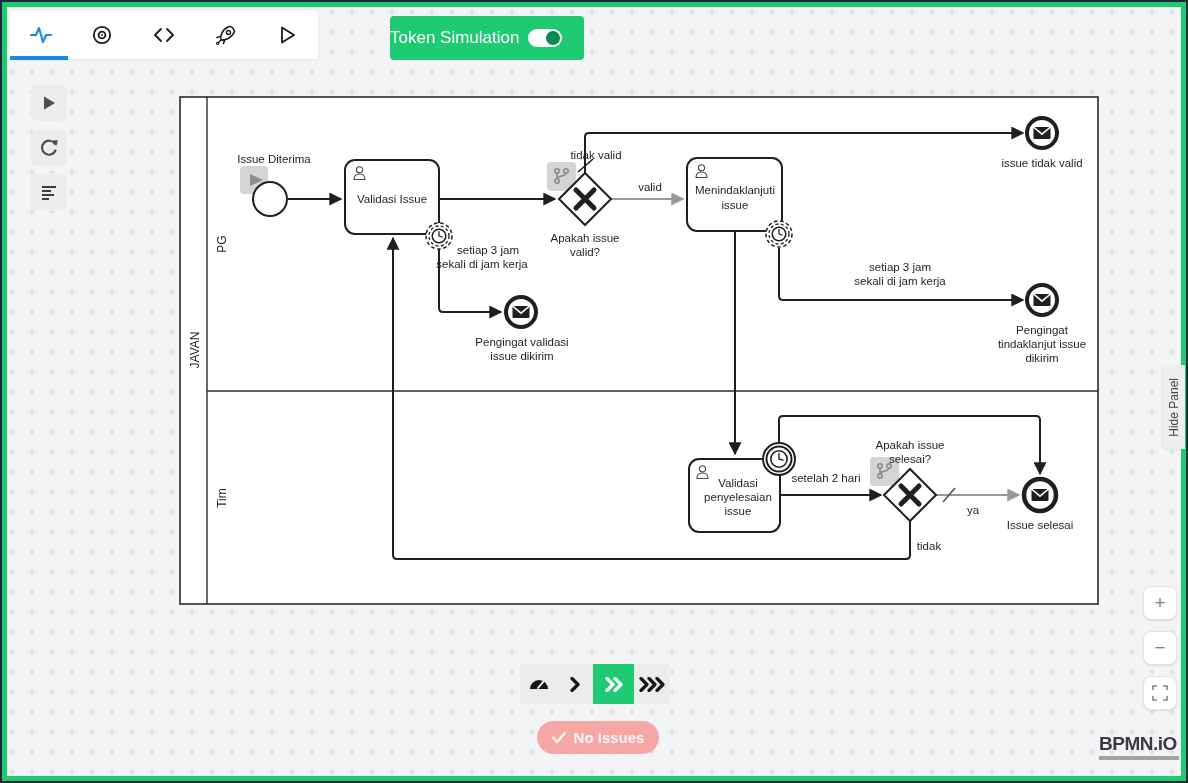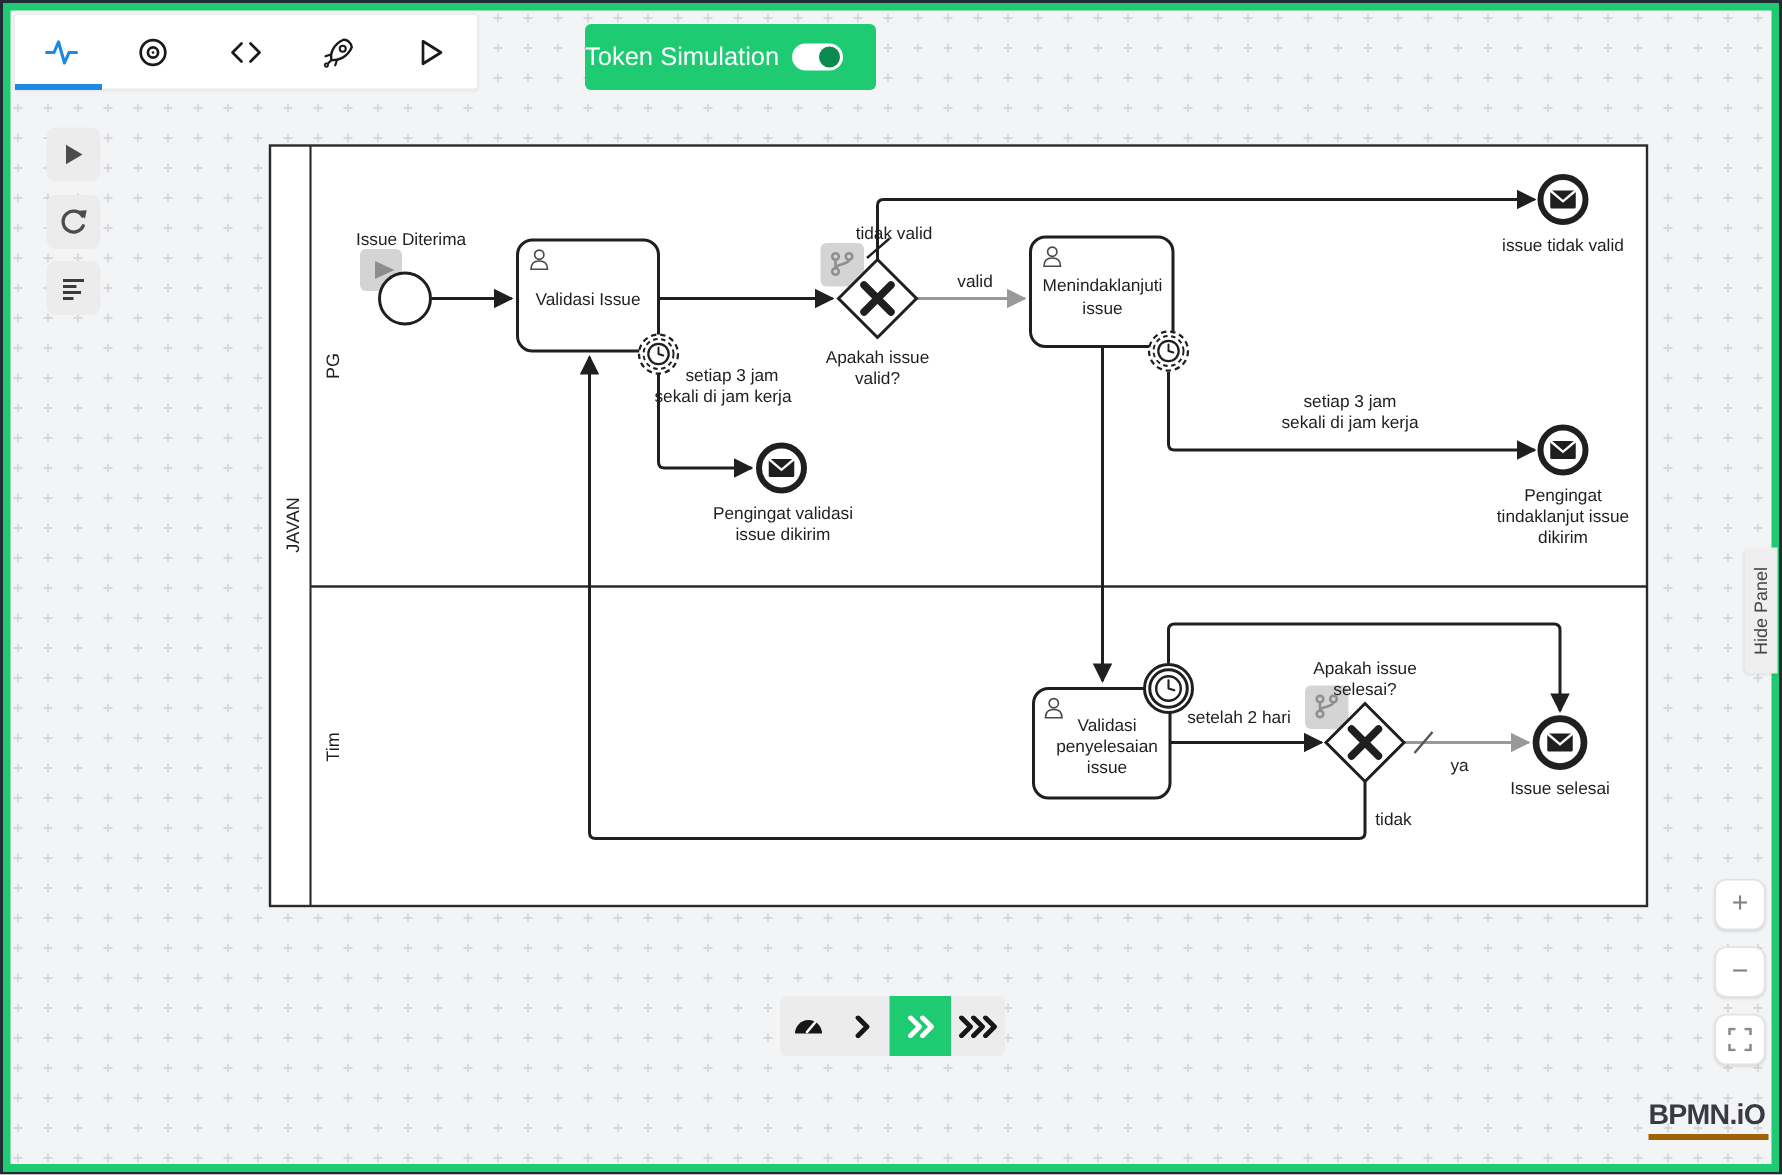--- a/index.html
+++ b/index.html
@@ -46,21 +46,21 @@
     border-radius:4px 0 0 4px;display:flex;align-items:center;justify-content:center;z-index:16;
     box-shadow:-1px 1px 2px rgba(0,0,0,.08);cursor:pointer;}
   .hide-tab span{writing-mode:vertical-rl;transform:rotate(180deg);font-size:12px;color:#444;}
 
   
   .zoombtn{position:absolute;left:1141px;width:34px;height:34px;background:#fff;border:1px solid #e2e2e2;
     border-radius:8px;display:flex;align-items:center;justify-content:center;color:#808080;font-size:19px;
     z-index:10;box-shadow:0 1px 2px rgba(0,0,0,.10);cursor:pointer;}
 
   
-  .logo{position:absolute;left:1097px;top:731px;z-index:10;border-bottom:4px solid #a16207;padding:0 2px 1px 0;}
+  .logo{position:absolute;left:1097px;top:731px;z-index:10;border-bottom:4px solid #a3a3a3;padding:0 2px 1px 0;}
   .logo span{font-weight:bold;font-size:19px;letter-spacing:-0.5px;color:#3a3a44;}
 </style>
 </head>
 <body>
 
 <div class="page">
 
   <svg class="dots" width="1188" height="783">
     <defs>
       <pattern id="plusgrid" width="20" height="20" patternUnits="userSpaceOnUse">
@@ -315,20 +315,26 @@
     </div>
     <div class="speed-cell" style="width:36px;">
       <svg width="26" height="15" viewBox="0 0 26 15">
         <polyline points="2,1.5 8,7.5 2,13.5" fill="none" stroke="#161616" stroke-width="3.2" stroke-linecap="round" stroke-linejoin="round"></polyline>
         <polyline points="10,1.5 16,7.5 10,13.5" fill="none" stroke="#161616" stroke-width="3.2" stroke-linecap="round" stroke-linejoin="round"></polyline>
         <polyline points="18,1.5 24,7.5 18,13.5" fill="none" stroke="#161616" stroke-width="3.2" stroke-linecap="round" stroke-linejoin="round"></polyline>
       </svg>
     </div>
   </div>
 
+  <div class="status-pill">
+    <svg width="14" height="12" viewBox="0 0 14 12">
+      <polyline points="1.5,6 5,10 12.5,1.5" fill="none" stroke="rgba(255,255,255,0.9)" stroke-width="2.6" stroke-linecap="round" stroke-linejoin="round"></polyline>
+    </svg>
+    <span class="txt">No Issues</span>
+  </div>
 
   <div class="hide-tab">
     <span>Hide Panel</span>
   </div>
 
   <div class="zoombtn" style="top:584px;">
     <span>+</span>
   </div>
   <div class="zoombtn" style="top:629px;">
     <span>−</span>

